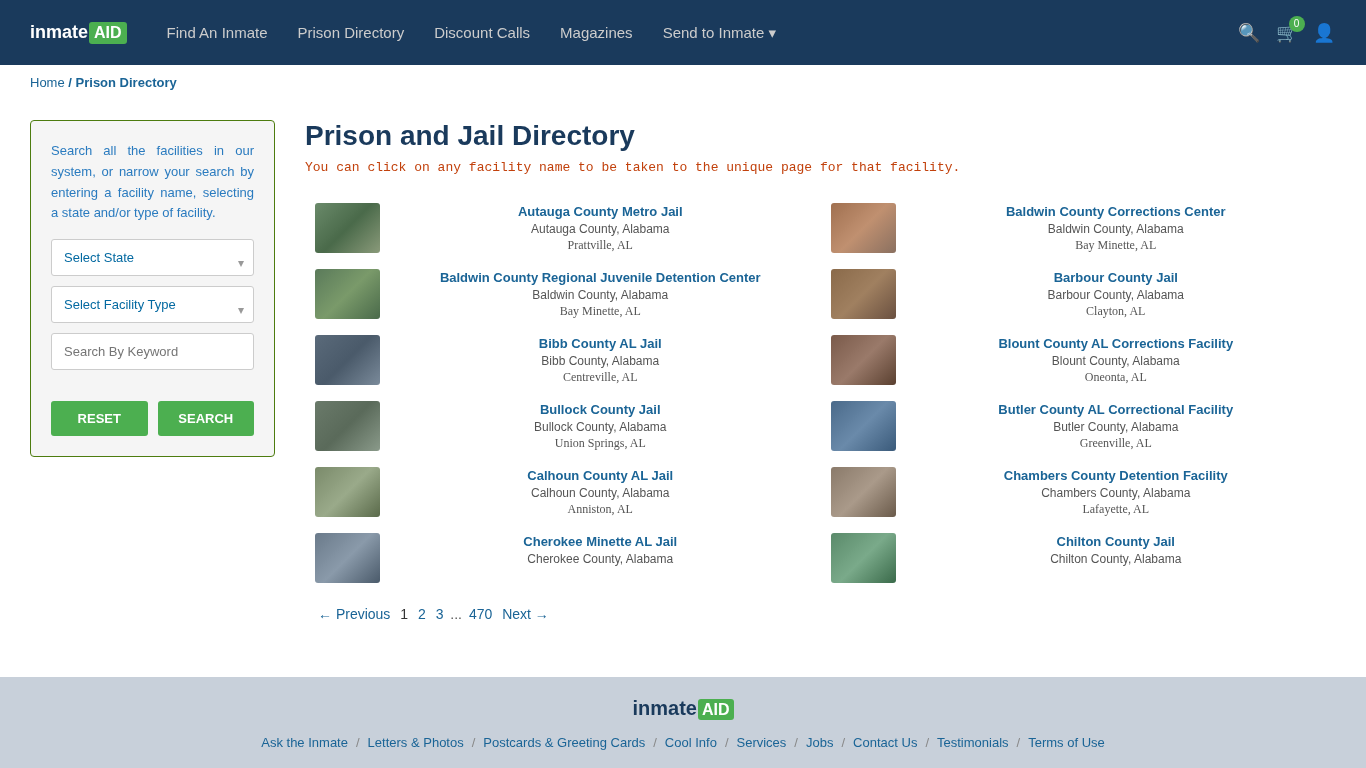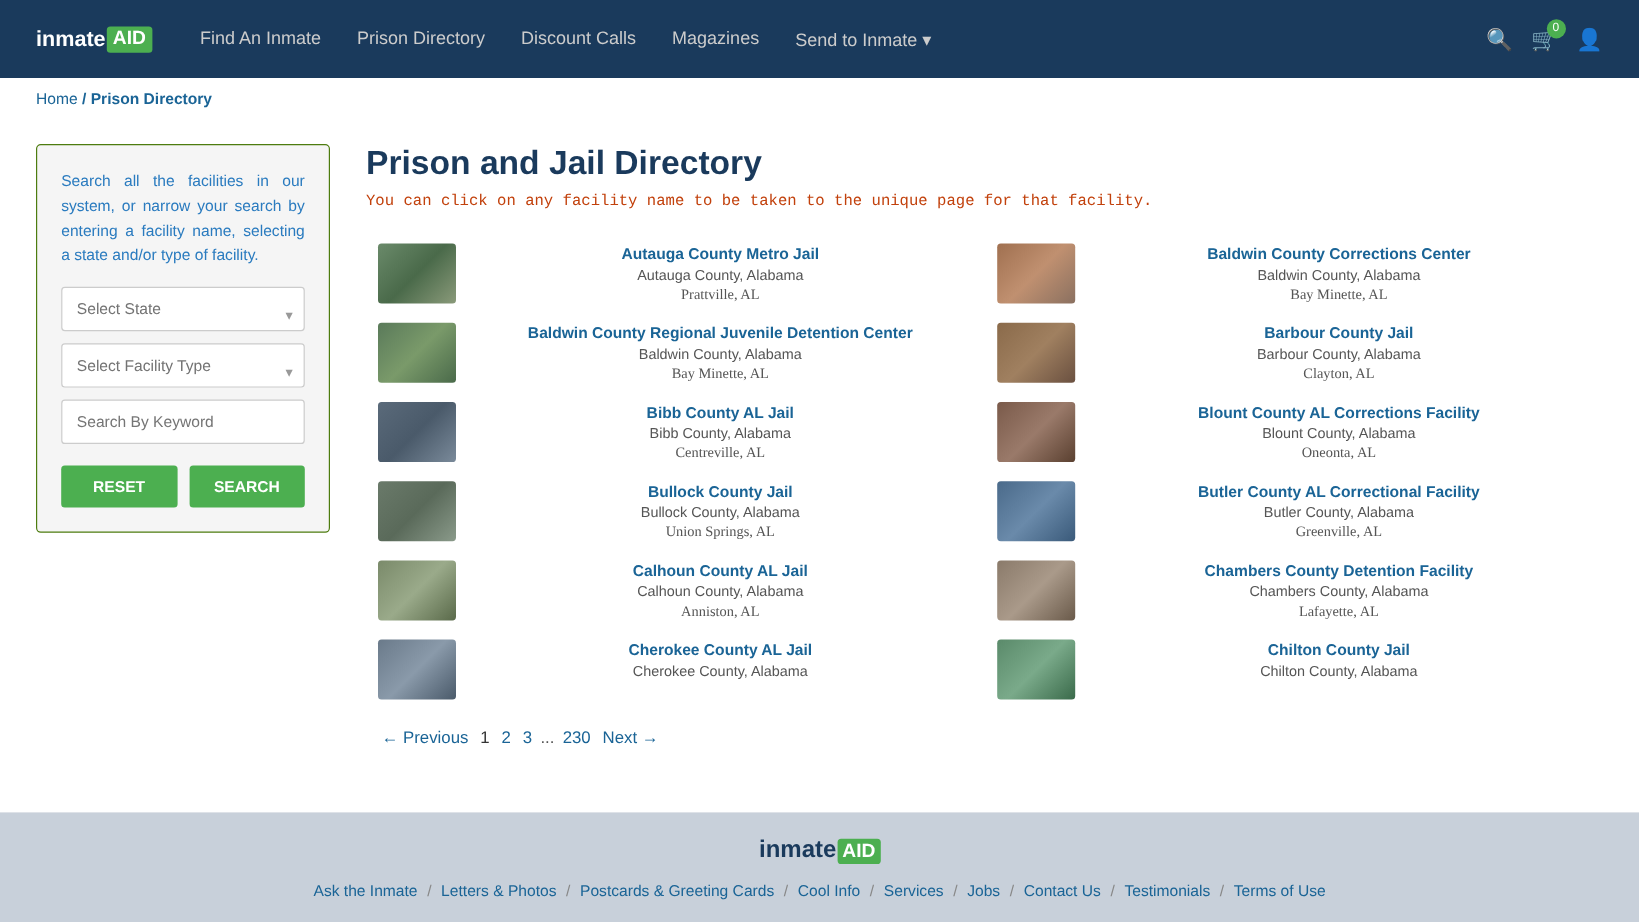--- a/index.html
+++ b/index.html
@@ -98,35 +98,35 @@
       line-height: 1.6;
       margin-bottom: 15px;
       text-align: justify;
     }
     .sidebar-select {
       width: 100%;
       padding: 10px 12px;
       border: 1px solid #ccc;
       border-radius: 3px;
       font-size: 13px;
-      color: #737373;
+      color: #0369a1;
       background: #fff;
       margin-bottom: 10px;
       appearance: none;
       cursor: pointer;
     }
     .sidebar-input {
       width: 100%;
       padding: 10px 12px;
       border: 1px solid #ccc;
       border-radius: 3px;
       font-size: 13px;
       color: #999;
       background: #fff;
-      margin-bottom: 18px;
+      margin-bottom: 31px;
     }
     .sidebar-buttons {
       display: flex;
       gap: 10px;
       border-radius: 10px;
     }
     .btn-reset {
       flex: 1;
       padding: 10px;
       background: #4caf50;
@@ -408,42 +408,42 @@
     <div class="facility-thumb thumb-10"></div>
     <div class="facility-info">
       <div class="facility-name">Chambers County Detention Facility</div>
       <div class="facility-county">Chambers County, Alabama</div>
       <div class="facility-city">Lafayette, AL</div>
     </div>
   </div>
         <div class="facility-item">
     <div class="facility-thumb thumb-11"></div>
     <div class="facility-info">
-      <div class="facility-name">Cherokee County AL Jail</div>
+      <div class="facility-name">Cherokee Minette AL Jail</div>
       <div class="facility-county">Cherokee County, Alabama</div>
       <div class="facility-city"></div>
     </div>
   </div>
         <div class="facility-item">
     <div class="facility-thumb thumb-12"></div>
     <div class="facility-info">
       <div class="facility-name">Chilton County Jail</div>
       <div class="facility-county">Chilton County, Alabama</div>
       <div class="facility-city"></div>
     </div>
   </div>
       </div>
 
     <div class="pagination">
       <a>← Previous</a>
       <span class="current"> 1 </span>
       <a> 2 </a>
       <a> 3 </a>
       <span> ... </span>
-      <a> 230 </a>
+      <a> 470 </a>
       <a>Next →</a>
     </div>
   </main>
 
 </div>
 
 <footer class="footer">
   <div class="footer-logo">
     <span style="color:#1a3a5c;font-size:20px;font-weight:bold;">inmate</span><span style="background:#4caf50;color:#fff;font-weight:bold;padding:2px 4px;border-radius:3px;font-size:16px;margin-left:1px;">AID</span>
   </div>

